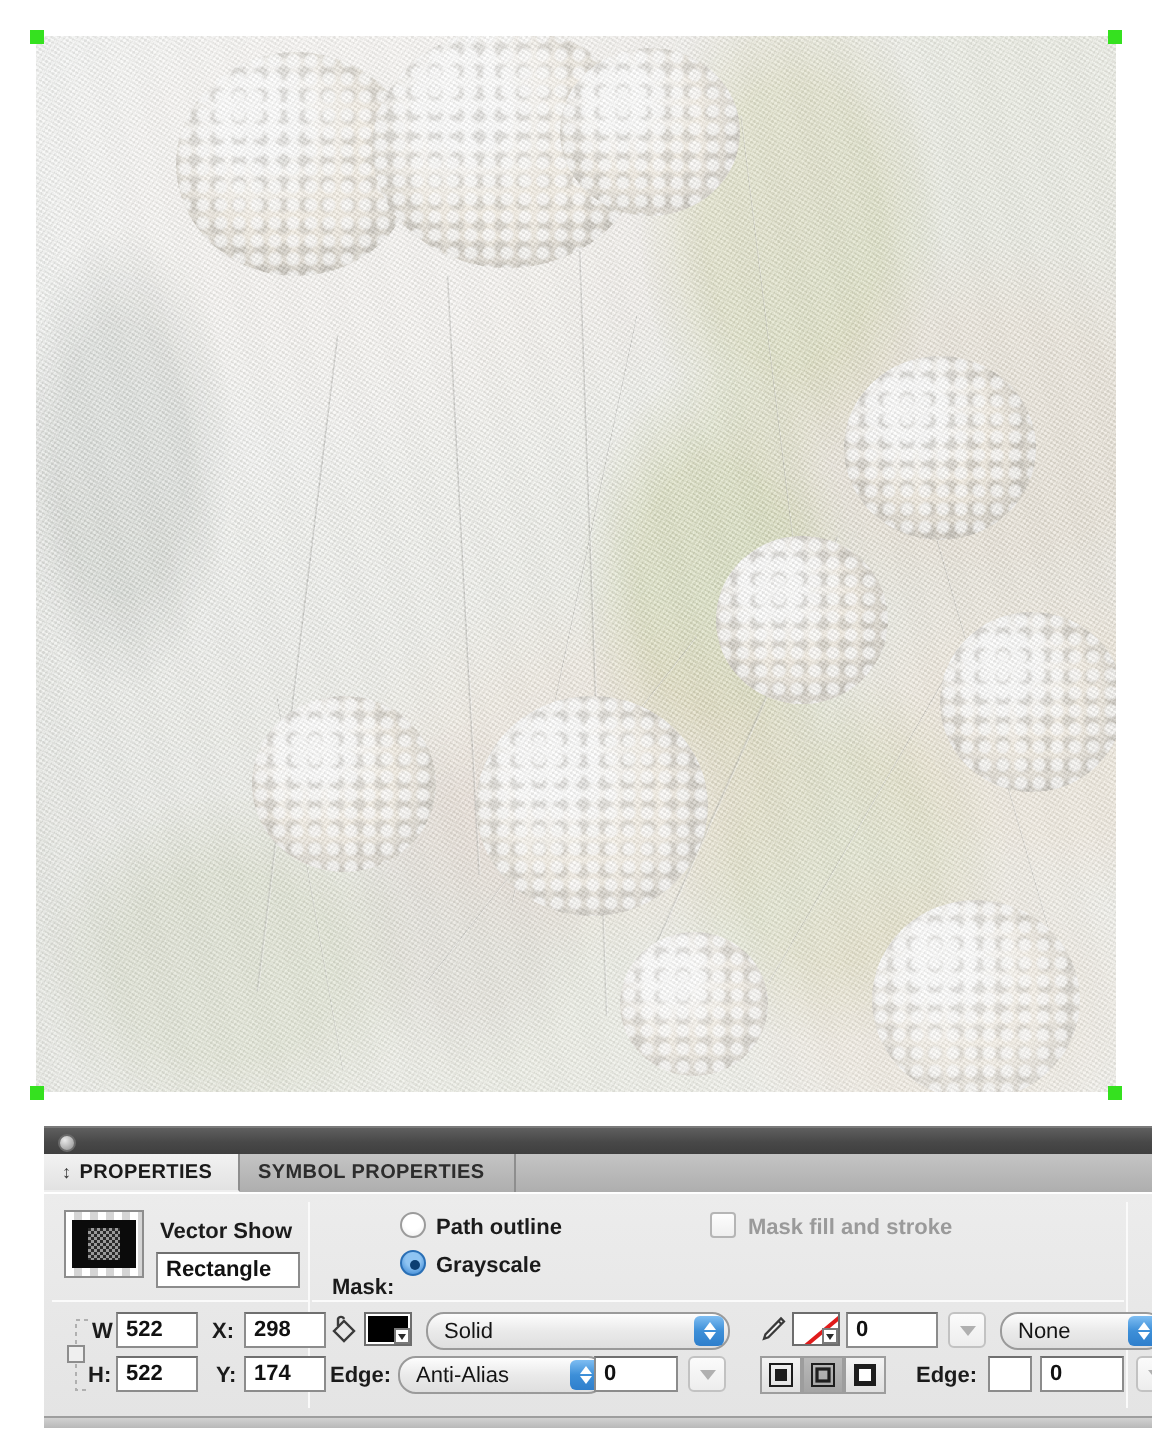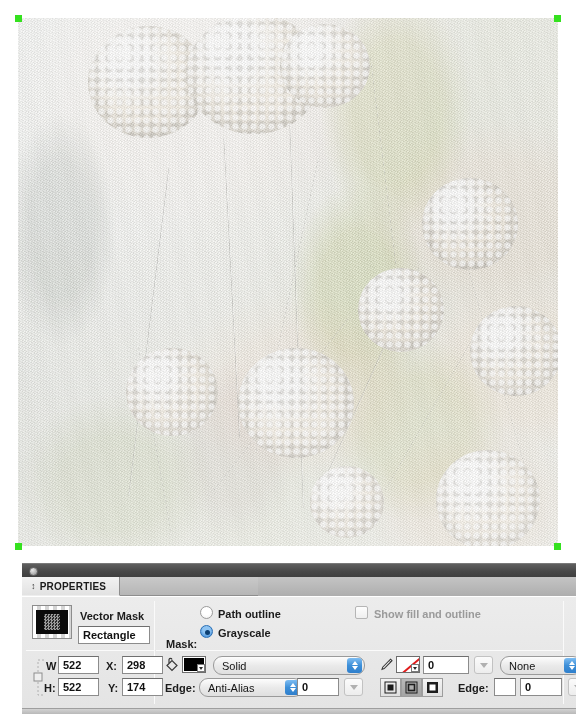--- a/index.html
+++ b/index.html
@@ -340,47 +340,50 @@
 
     <div id="panel-titlebar">
       <div class="titlebar-dot"></div>
     </div>
 
     <div id="tabstrip">
       <div class="tab active" style="left:0px; width:98px;">
         <span class="grip">↕</span>
         <span>PROPERTIES</span>
       </div>
+      <div class="tab" style="left:98px; width:138px;">
+        <span>SYMBOL PROPERTIES</span>
+      </div>
       <div class="tab" style="left:236px; width:318px; border-right:none;"></div>
     </div>
 
     <div id="panel-body">
 
       <div class="col-div" style="left:132px;"></div>
       <div class="col-div" style="left:541px;"></div>
 
       <div class="row-div" style="left:4px; width:128px; top:53px;"></div>
       <div class="row-div" style="left:134px; width:406px; top:53px;"></div>
 
       <div class="thumb" style="left:10px; top:8px;">
         <div class="thumb-inner">
           <div class="thumb-noise"></div>
         </div>
       </div>
-      <div class="lbl" style="left:58px; top:13px;">Vector Mask</div>
+      <div class="lbl" style="left:58px; top:13px;">Vector Show</div>
       <div class="txtfield" style="left:56px; top:29px; width:72px;">Rectangle</div>
 
       <div class="lbl" style="left:144px; top:12px;margin-top:29px;">Mask:</div>
       <div class="radio" style="left:178px; top:9px;"></div>
       <div class="lbl" style="left:196px; top:11px;">Path outline</div>
       <div class="radio on" style="left:178px; top:28px;"></div>
       <div class="lbl" style="left:196px; top:30px;">Grayscale</div>
 
       <div class="cbox" style="left:333px; top:9px;"></div>
-      <div class="lbl dim" style="left:352px; top:11px;">Show fill and outline</div>
+      <div class="lbl dim" style="left:352px; top:11px;">Mask fill and stroke</div>
 
       <div class="constrain" style="left:8px; top:60px;">
         <svg width="16" height="42" viewBox="0 0 16 42">
           <path d="M14 3 L8 3 L8 38 L14 38" fill="none" stroke="#b0b0b0" stroke-width="1" stroke-dasharray="2 2"></path>
           <rect x="4" y="16" width="8" height="8" fill="#efefef" stroke="#8d8d8d" stroke-width="1"></rect>
         </svg>
       </div>
       <div class="lbl" style="left:24px; top:63px;">W</div>
       <div class="txtfield" style="left:36px; top:59px; width:41px;">522</div>
       <div class="lbl" style="left:84px; top:63px;">X:</div>

